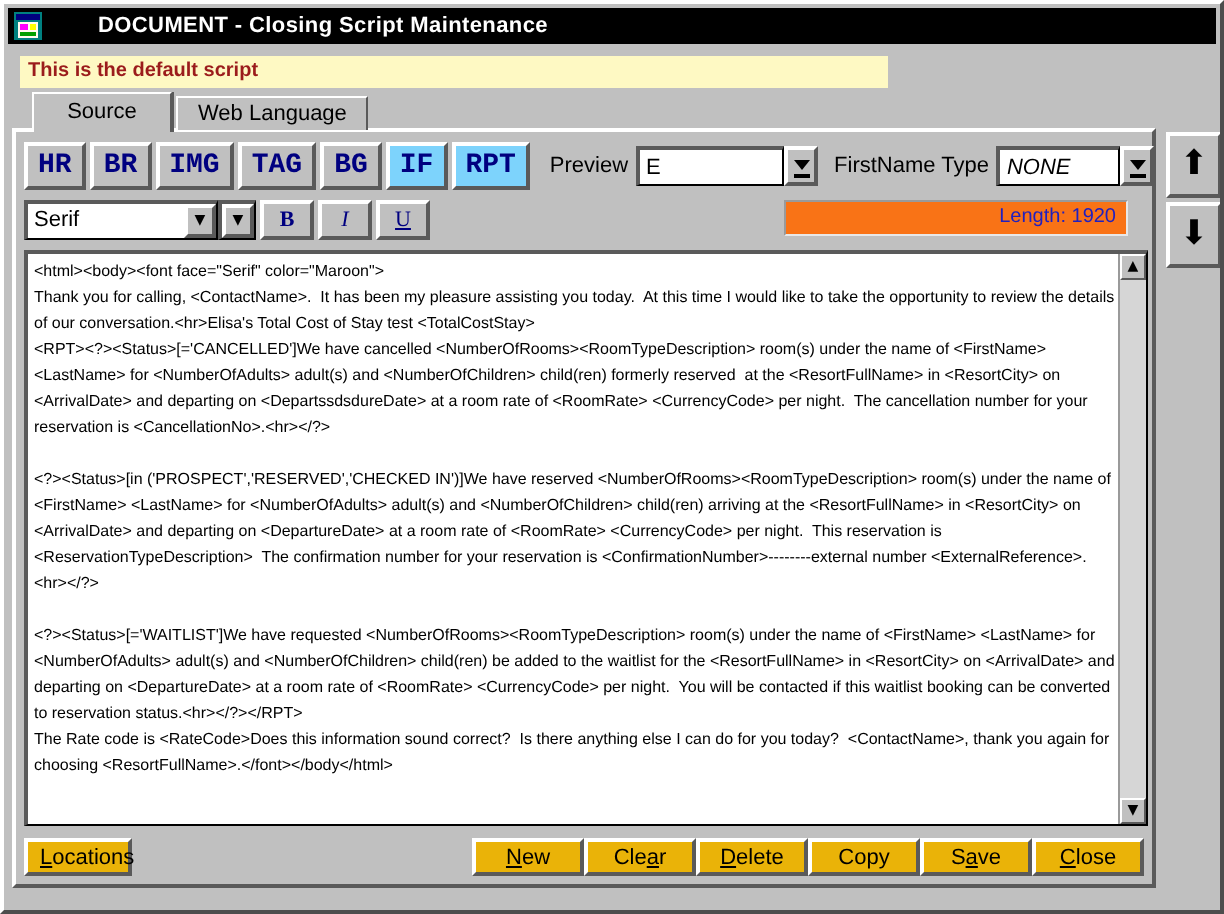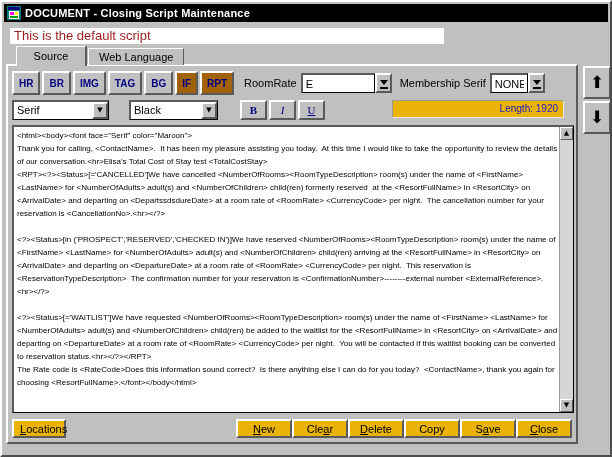--- a/index.html
+++ b/index.html
@@ -8,66 +8,66 @@
   *{box-sizing:border-box; margin:0; padding:0;}
   html,body{background:#808080;}
   body{font-family:"Liberation Sans",sans-serif;}
   .window{position:relative; width:612px; height:457px; background:#c0c0c0;
     border:2px solid; border-color:#ffffff #4d4d4d #4d4d4d #ffffff; overflow:hidden;
     box-shadow:0 0 0 1px #000;}
   
   .titlebar{position:absolute; top:2px; left:2px; right:2px; height:18px; background:var(--title-bar);
     display:flex; align-items:center; padding-left:3px;}
   .app-icon{width:14px; height:14px; display:inline-block; margin-right:4px;}
-  .title-text{color:#ffffff; font-size:11px; font-weight:bold; letter-spacing:.2px; white-space:nowrap;}
+  .title-text{color:#ffffff; font-size:11px; font-weight:bold; letter-spacing:.2px; white-space:nowrap;margin-left:24px;}
   
-  .status-strip{position:absolute; top:26px; left:8px; width:434px; height:16px; background:#ffffff;
-    color:var(--status-text); font-size:13px; font-weight:normal; line-height:16px; padding-left:4px;}
+  .status-strip{position:absolute; top:26px; left:8px; width:434px; height:16px; background:#fef9c3;
+    color:var(--status-text); font-size:10px; font-weight:bold; line-height:16px; padding-left:4px;}
   
   .tabs{position:absolute; top:44px; left:14px; display:flex; align-items:center; z-index:3;}
   .tab{height:17px; min-width:70px; text-align:center; font-size:11px; line-height:17px;
     background:#c0c0c0; border:1px solid; border-color:#ffffff #5a5a5a #c0c0c0 #ffffff;
     border-bottom:none; padding:0 10px; margin-right:2px; position:relative;}
   .tab.active{height:20px; line-height:19px; z-index:4; box-shadow:1px 0 0 #5a5a5a;}
   
   .panel{position:absolute; top:62px; left:4px; width:572px; height:380px; background:#c0c0c0;
     border:2px solid; border-color:#ffffff #5a5a5a #5a5a5a #ffffff; z-index:2;}
   
   .row1{position:absolute; top:4px; left:4px; height:26px; display:flex; align-items:center;}
   .tagbtn{height:24px; margin-right:2px; background:#c0c0c0; border:2px solid;
     border-color:#ffffff #5a5a5a #5a5a5a #ffffff; color:var(--tag-text); font-weight:bold;
-    font-size:10px; font-family:Liberation Sans, sans-serif; padding:0 5px; cursor:default;}
-  .tagbtn.dim{background:#a16207;text-align:center;}
+    font-size:14px; font-family:Liberation Mono, monospace; padding:0 5px; cursor:default;}
+  .tagbtn.dim{background:#7dd3fc;text-align:center;}
   .lbl{font-size:11px; color:#000; margin:0 4px 0 8px; white-space:nowrap;}
   .combo{display:flex; align-items:stretch; height:20px;}
   .combo input{width:74px; height:20px; border:1px solid #000; border-top:2px solid #5a5a5a;
     border-left:2px solid #5a5a5a; background:#fff; font-size:11px; padding:1px 3px;
     font-family:"Liberation Sans",sans-serif;}
-  .combo input.mem{width:38px;}
+  .combo input.mem{width:62px;font-style:italic;}
   .pbdrop{width:17px; height:20px; background:#c0c0c0; border:2px solid;
     border-color:#ffffff #5a5a5a #5a5a5a #ffffff; position:relative; cursor:default; padding:0;}
   .pbdrop .tri{position:absolute; left:3px; top:5px; width:0; height:0;
     border-left:4px solid transparent; border-right:4px solid transparent; border-top:5px solid #000;}
   .pbdrop .bar{position:absolute; left:3px; top:12px; width:8px; height:2px; background:#000;}
   
   .row2{position:absolute; top:33px; left:4px; right:4px; height:22px; display:flex; align-items:center;}
-  .selbox{display:flex; height:20px; margin-right:20px; border:1px solid #000;
+  .selbox{display:flex; height:20px; margin-right:0; border:1px solid #000;
     border-top:2px solid #5a5a5a; border-left:2px solid #5a5a5a; background:#fff;}
   .selbox .val{width:78px; font-size:11px; line-height:17px; padding:0 3px; background:#fff; overflow:hidden;}
   .selbox .val.narrow{width:70px;}
   .drop{width:16px; background:#c0c0c0; border:2px solid; border-color:#ffffff #5a5a5a #5a5a5a #ffffff;
     font-size:7px; line-height:13px; text-align:center; color:#000; cursor:default; padding:0;
     font-family:"DejaVu Sans",sans-serif;}
   .fmtbtn{width:27px; height:20px; margin-left:2px; background:#c0c0c0; border:2px solid;
     border-color:#ffffff #5a5a5a #5a5a5a #ffffff; color:var(--tag-text); font-size:11px;
     cursor:default; font-family:"Liberation Serif",serif;}
   .fmtbtn.b{font-weight:bold;}
   .fmtbtn.i{font-style:italic;}
   .fmtbtn.u{text-decoration:underline;}
-  .length-strip{position:absolute; right:8px; top:1px; width:172px; height:18px; background:#eab308;
+  .length-strip{position:absolute; right:8px; top:1px; width:172px; height:18px; background:#f97316;
     border:1px solid; border-color:#9a9a9a #e8e8e8 #e8e8e8 #9a9a9a; color:var(--length-text);
     font-size:10px; text-align:right; line-height:16px; padding-right:5px;}
   
   .editor{position:absolute; top:59px; left:4px; width:562px; height:288px; background:#fff;
     border:1px solid #000; border-top:2px solid #5a5a5a; border-left:2px solid #5a5a5a; display:flex;}
   .editor textarea{flex:1; border:none; outline:none; resize:none; overflow:hidden; background:#fff;
     font-family:"Liberation Sans",sans-serif; font-size:8px; line-height:13px; color:#000;
     padding:2px 1px 0 3px;}
   .vscroll{width:14px; background:#d6d6d6; border-left:1px solid #9a9a9a; display:flex; flex-direction:column;}
   .sb-btn{height:13px; background:#c0c0c0; border:1px solid; border-color:#ffffff #5a5a5a #5a5a5a #ffffff;
@@ -117,46 +117,45 @@
 
     <div class="row1">
       <button class="tagbtn">HR</button>
       <button class="tagbtn">BR</button>
       <button class="tagbtn">IMG</button>
       <button class="tagbtn">TAG</button>
       <button class="tagbtn">BG</button>
       <button class="tagbtn dim">IF</button>
       <button class="tagbtn dim">RPT</button>
 
-      <span class="lbl">RoomRate</span>
+      <span class="lbl">Preview</span>
       <span class="combo">
         <input value="E" style="">
         <button class="pbdrop">
           <span class="tri"></span>
           <span class="bar"></span>
         </button>
       </span>
 
-      <span class="lbl">Membership Serif</span>
+      <span class="lbl">FirstName Type</span>
       <span class="combo">
         <input class="mem" value="NONE" style="">
         <button class="pbdrop">
           <span class="tri"></span>
           <span class="bar"></span>
         </button>
       </span>
     </div>
 
     <div class="row2">
       <span class="selbox">
         <span class="val">Serif</span>
         <button class="drop">▼</button>
       </span>
       <span class="selbox">
-        <span class="val narrow">Black</span>
         <button class="drop">▼</button>
       </span>
       <button class="fmtbtn b">B</button>
       <button class="fmtbtn i">I</button>
       <button class="fmtbtn u">U</button>
       <span class="length-strip">Length: 1920</span>
     </div>
 
     <div class="editor">
       <textarea spellcheck="false" style="">&lt;html&gt;&lt;body&gt;&lt;font face="Serif" color="Maroon"&gt;

